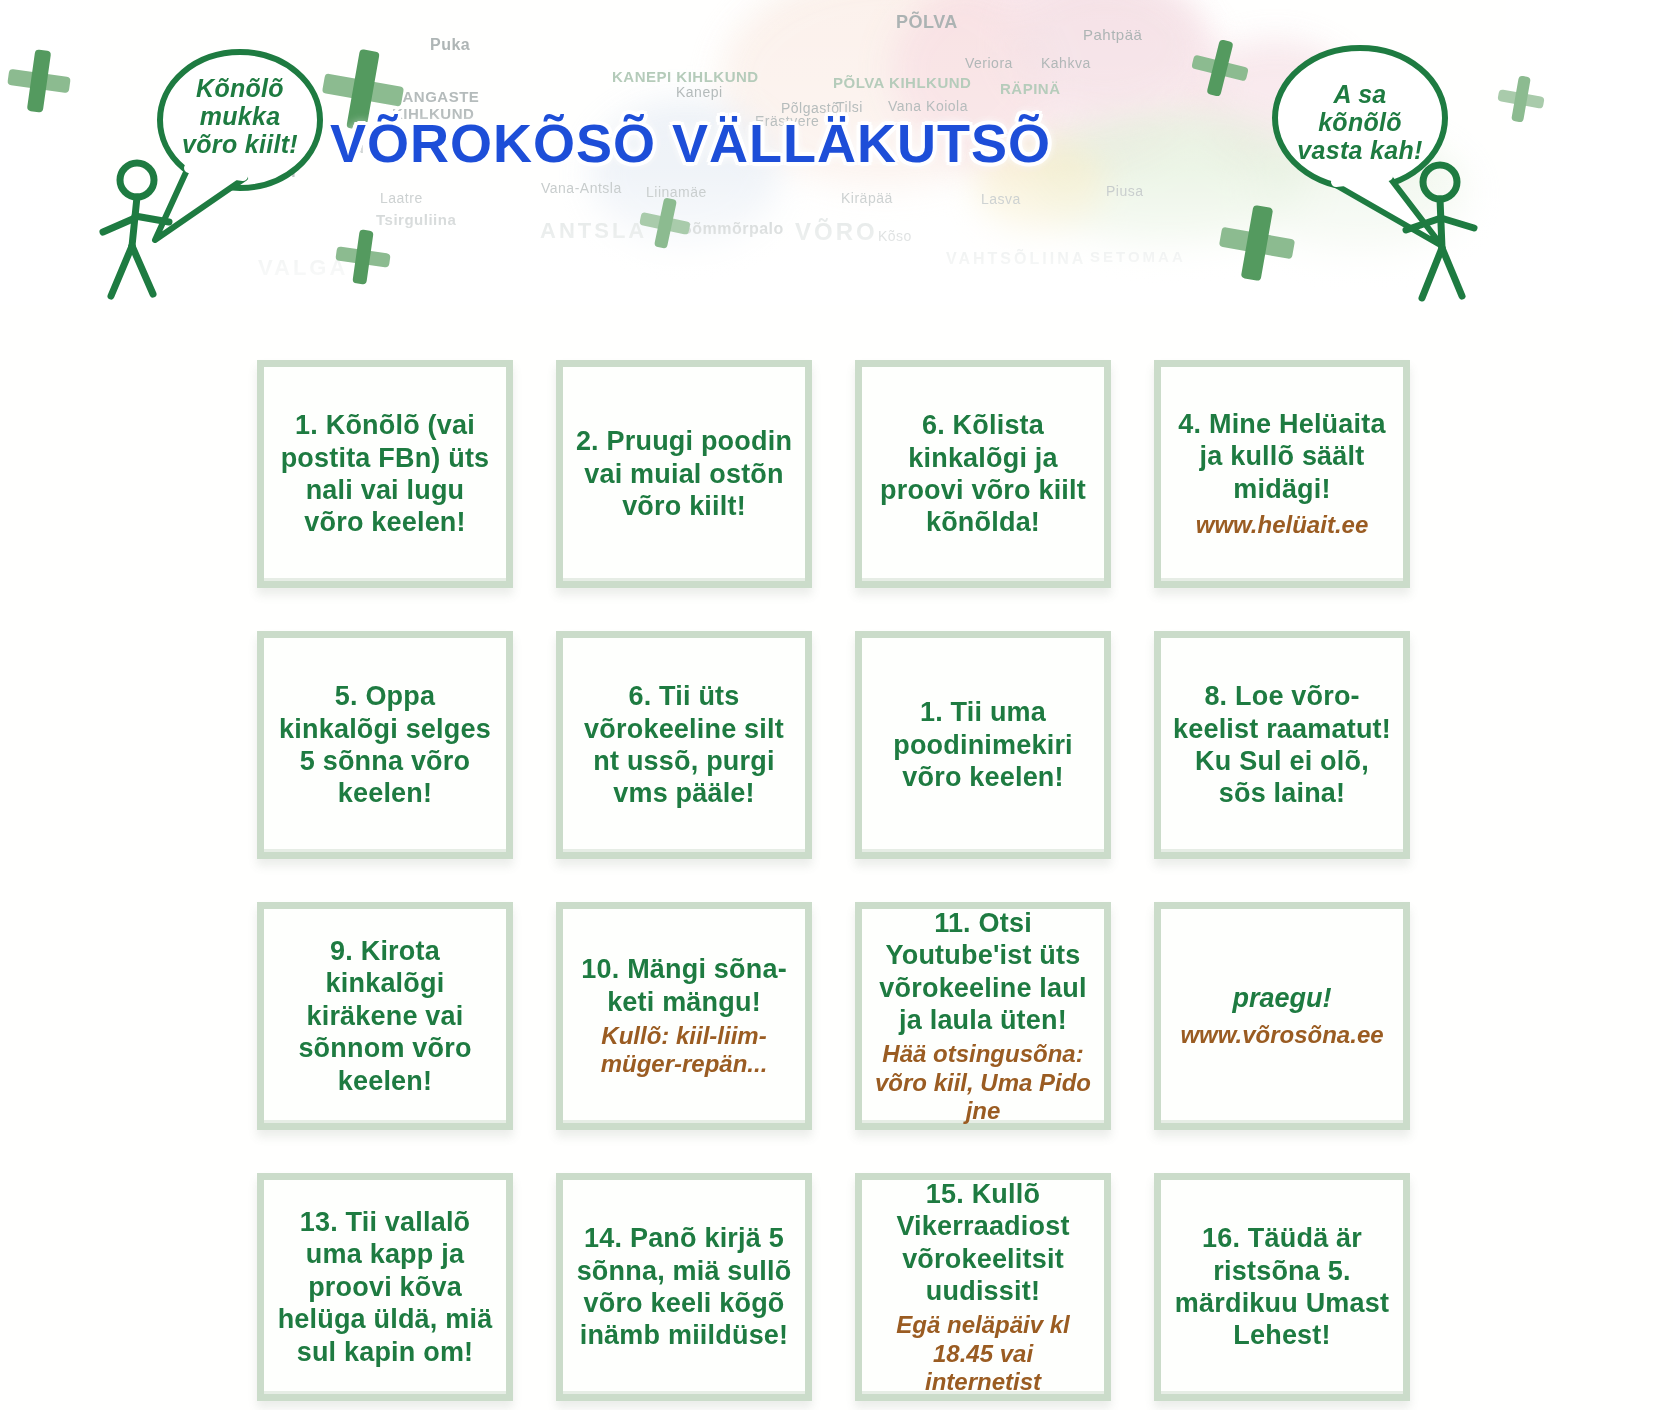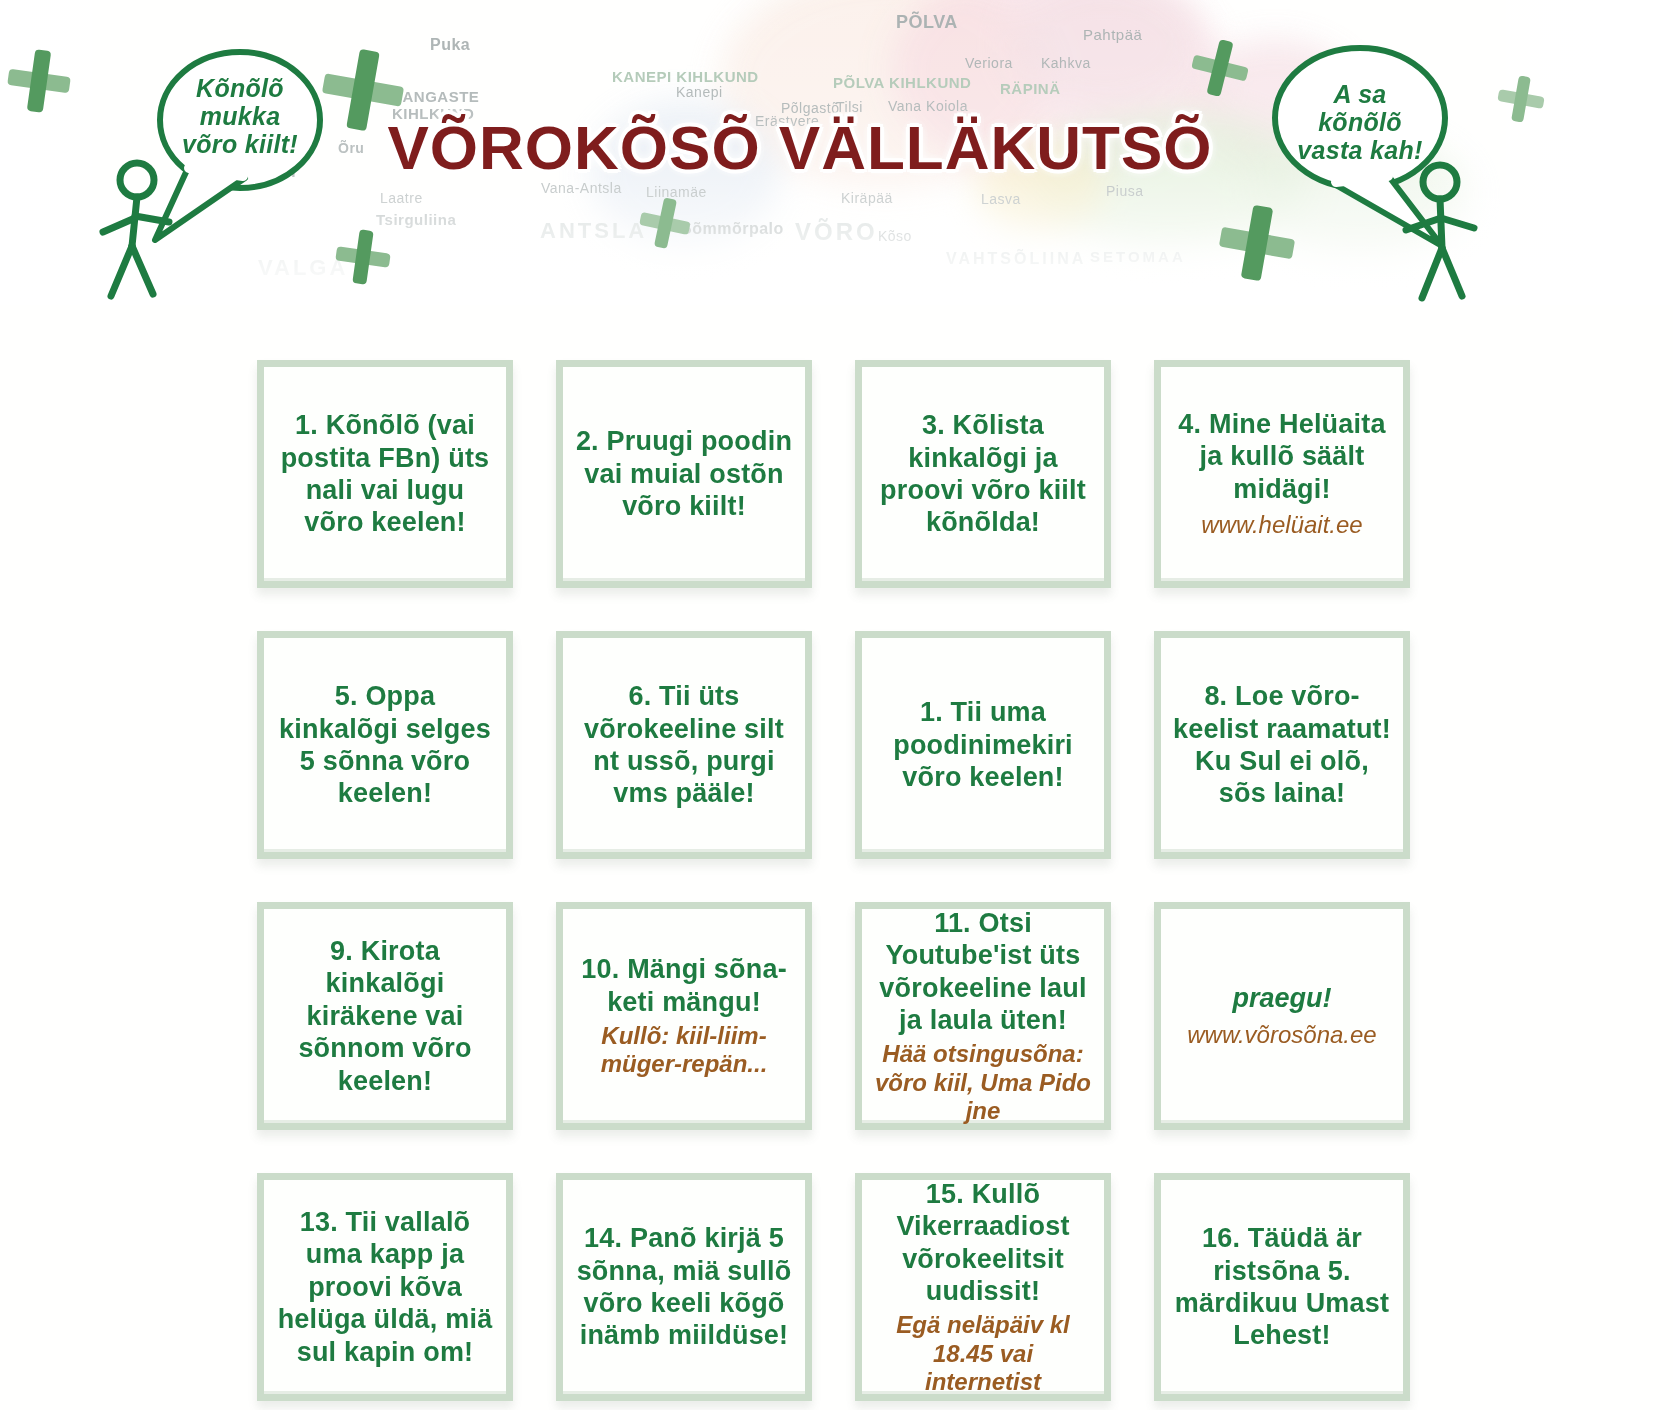--- a/index.html
+++ b/index.html
@@ -24,22 +24,22 @@
   .ml.grn{color:#9dbba4;font-weight:bold;}
   .ml.wrap{white-space:normal;width:105px;line-height:1.15;}
   
   .cross{position:absolute;}
   .cross .bh{position:absolute;left:0;top:37%;width:100%;height:26%;background:#8cbb90;border-radius:4px;}
   .cross .bv{position:absolute;top:0;left:37%;height:100%;width:26%;background:#549a5f;border-radius:4px;}
   .cross.light .bv{background:#8cbb90;}
   .cross.light .bh{background:#a9cbab;}
   
   .main-title{
-    position:absolute;left:330px;top:112px;width:940px;text-align:center;
-    font-size:62px;font-weight:800;letter-spacing:1px;color:#7f1d1d;
+    position:absolute;left:330px;top:112px;width:940px;text-align:left;
+    font-size:54px;font-weight:800;letter-spacing:1px;color:#1d4ed8;
     text-shadow:
       -4px 0 0 #fff,4px 0 0 #fff,0 -4px 0 #fff,0 4px 0 #fff,
       -3px -3px 0 #fff,3px 3px 0 #fff,-3px 3px 0 #fff,3px -3px 0 #fff,
       0 0 12px #fff,0 0 12px #fff;
   }
   
   .bubble{position:absolute;}
   .bubble-text{
     position:absolute;text-align:center;color:#1e7b41;font-weight:bold;
     font-size:25px;line-height:1.12;letter-spacing:.3px;font-style:italic;
@@ -60,21 +60,21 @@
   .card-title{
     color:#1e7b41;font-weight:bold;font-size:27px;line-height:1.2;letter-spacing:.2px;
   }
   .card-note{
     color:#9a5c22;font-weight:bold;font-style:italic;font-size:24px;line-height:1.18;margin-top:4px;
   }
   .card-em{
     color:#1e7b41;font-weight:bold;font-style:italic;font-size:27px;line-height:1.2;
   }
   .card-link{
-    color:#9a5c22;font-weight:normal;font-style:italic;font-size:24px;line-height:1.2;margin-top:6px;
+    color:#9a5c22;font-weight:bold;font-style:italic;font-size:24px;line-height:1.2;margin-top:6px;
   }
 </style>
 </head>
 <body>
 
 <div class="header">
 
   <div class="map-bg">
     <div class="patch" style="left:590px;top:-30px;width:330px;height:220px;background:#f6ddd0;opacity:.55"></div>
     <div class="patch" style="left:760px;top:-40px;width:330px;height:220px;background:#f3c9d4;opacity:.6"></div>
@@ -199,21 +199,21 @@
 
   <div class="card">
     <div class="card-title">1. Kõnõlõ (vai postita FBn) üts nali vai lugu võro keelen!</div>
   </div>
 
   <div class="card">
     <div class="card-title">2. Pruugi poodin vai muial ostõn võro kiilt!</div>
   </div>
 
   <div class="card">
-    <div class="card-title">3. Kõlista kinkalõgi ja proovi võro kiilt kõnõlda!</div>
+    <div class="card-title">6. Kõlista kinkalõgi ja proovi võro kiilt kõnõlda!</div>
   </div>
 
   <div class="card">
     <div class="card-title">4. Mine Helüaita ja kullõ säält midägi!</div>
     <div class="card-link">www.helüait.ee</div>
   </div>
 
   <div class="card">
     <div class="card-title">5. Oppa kinkalõgi selges 5 sõnna võro keelen!</div>
   </div>

